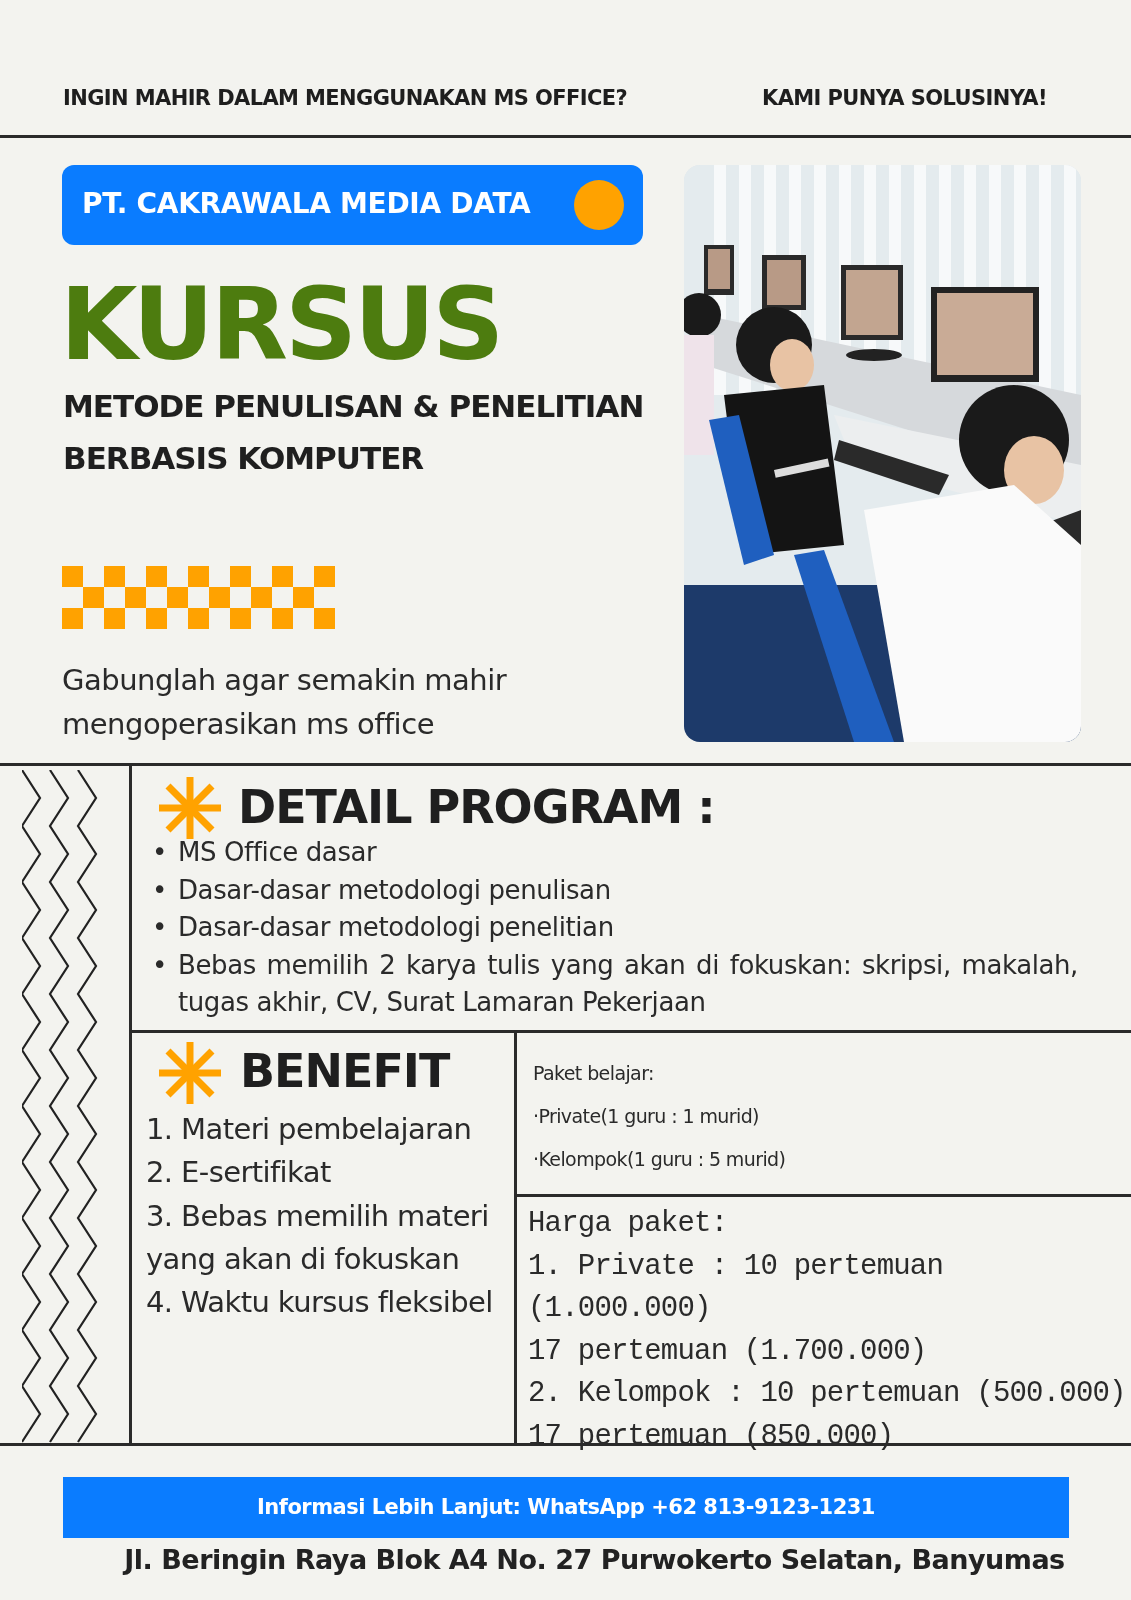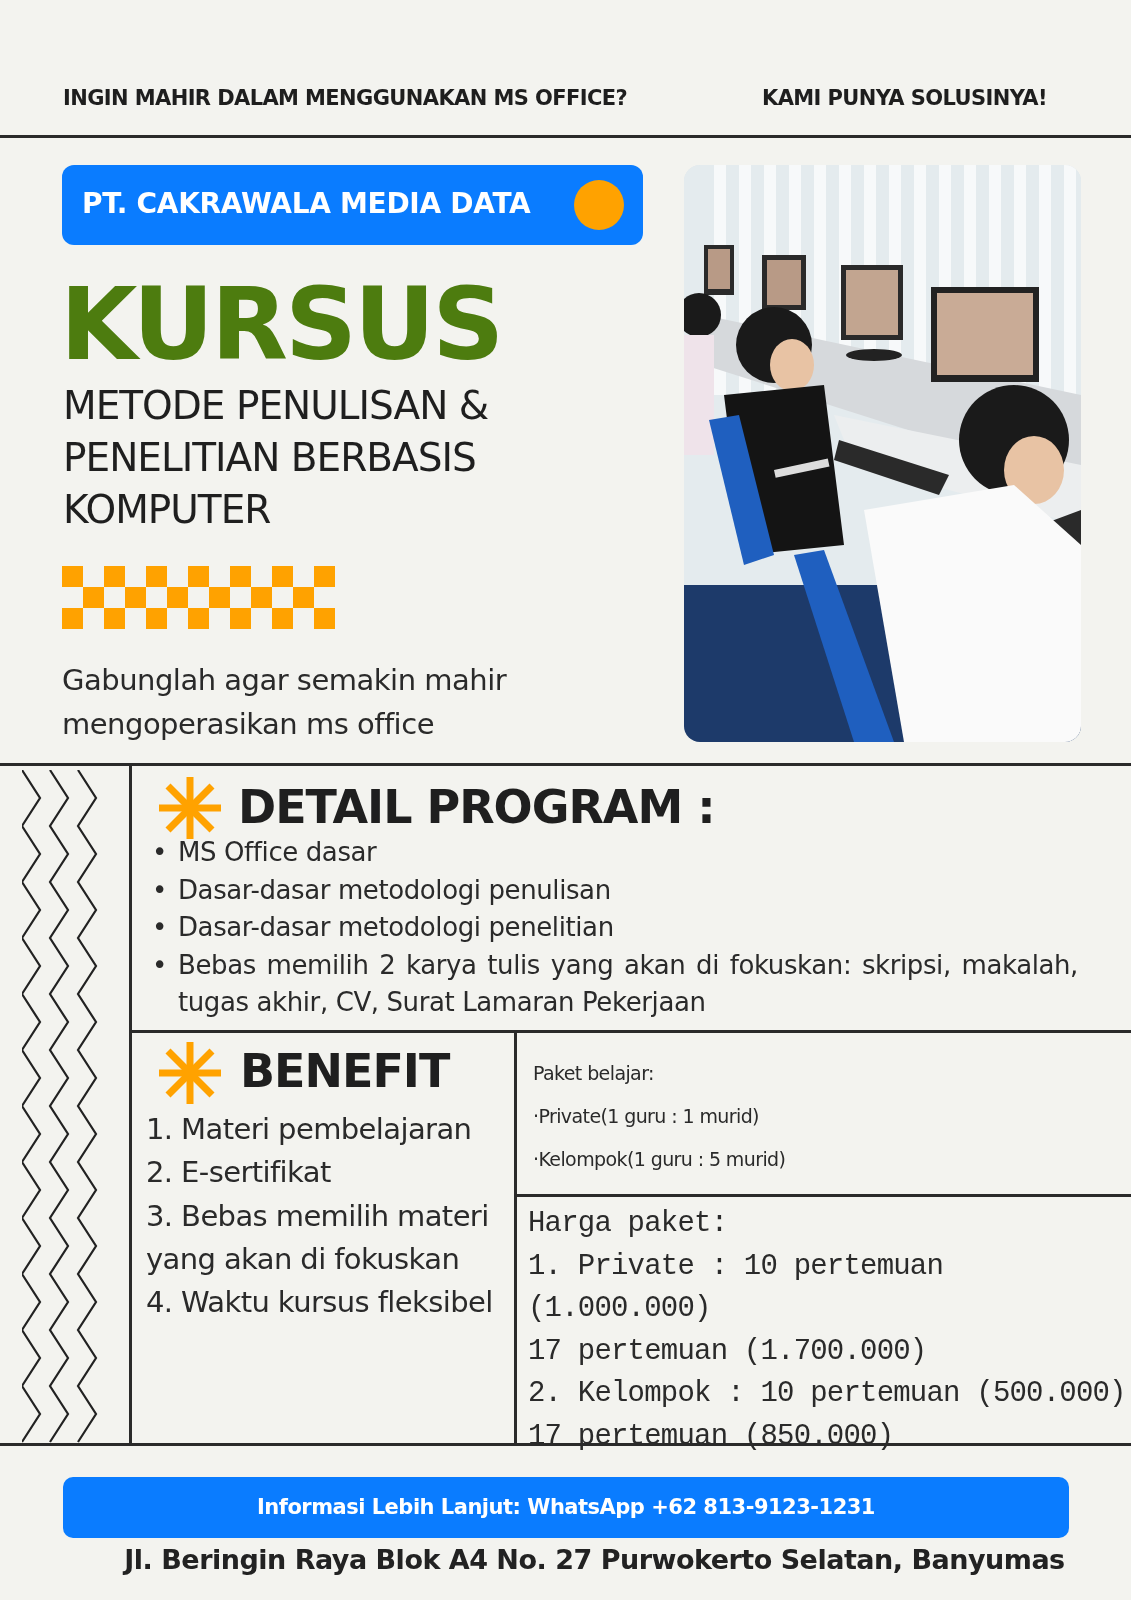--- a/index.html
+++ b/index.html
@@ -10,21 +10,21 @@
   .top-left, .top-right { position: absolute; top: 74px; font-family: "DejaVu Sans", sans-serif; font-weight: bold; font-size: 21px; letter-spacing: -0.6px; color: #1e1e1e; margin-top: 12px; }
   .top-left { left: 63px; }
   .top-right { left: 762px; }
   .hline { position: absolute; left: 0; width: 1131px; height: 3px; background: #2a2a2a; }
 
   .company-badge { position: absolute; left: 62px; top: 165px; width: 581px; height: 80px; background: #0a7cff; border-radius: 12px; }
   .company-name { position: absolute; left: 20px; top: 22px; color: #fff; font-family: "DejaVu Sans", sans-serif; font-weight: bold; font-size: 28px; letter-spacing: -0.3px; }
   .orange-dot { position: absolute; left: 512px; top: 15px; width: 50px; height: 50px; border-radius: 50%; background: #ffa200; }
 
   .title-main { position: absolute; left: 60px; top: 270px; font-family: "DejaVu Sans", sans-serif; font-weight: bold; font-size: 100px; letter-spacing: -3px; color: #4d7c0f; line-height: 110px; }
-  .title-sub { position: absolute; left: 63px; top: 380px; width: 600px; font-family: "DejaVu Sans", sans-serif; font-weight: normal; font-size: 39px; letter-spacing: -1px; line-height: 52px; color: #1f1f1f; }
+  .title-sub { position: absolute; left: 63px; top: 380px; width: 600px; font-family: "DejaVu Sans", sans-serif; font-weight: bold; font-size: 31px; letter-spacing: -1px; line-height: 52px; color: #1f1f1f; }
 
   .checker { position: absolute; left: 62px; top: 566px; width: 275px; height: 64px; }
   .checker .sq { position: absolute; width: 21px; height: 21px; background: #ffa200; }
 
   .tagline { position: absolute; left: 62px; top: 658px; width: 600px; font-family: "DejaVu Sans", sans-serif; font-size: 29px; line-height: 44px; color: #2a2a2a; letter-spacing: -0.5px; }
 
   .photo { position: absolute; left: 684px; top: 165px; width: 397px; height: 577px; border-radius: 16px; overflow: hidden; background: #dfe6ea; }
 
   .zigzag { position: absolute; left: 22px; top: 770px; width: 80px; height: 675px; }
 
@@ -37,21 +37,21 @@
   .detail-list li { position: relative; padding-left: 28px; }
   .detail-list li::before { content: "•"; position: absolute; left: 2px; top: 0; }
   .detail-list li.justify { text-align: justify; text-align-last: left; }
 
   .benefit-list { position: absolute; left: 146px; top: 1108px; width: 360px; font-family: "DejaVu Sans", sans-serif; font-size: 29px; line-height: 43.3px; color: #2a2a2a; letter-spacing: -0.6px; }
   .benefit-list div { white-space: pre-line; }
 
   .paket-box { position: absolute; left: 533px; top: 1052px; font-family: "DejaVu Sans", sans-serif; font-size: 19px; line-height: 43px; color: #2a2a2a; letter-spacing: -0.6px; }
   .harga-box { position: absolute; left: 528px; top: 1203px; font-family: Liberation Mono, monospace; font-size: 29px; line-height: 42.5px; color: #2a2a2a; letter-spacing: -0.8px; }
 
-  .cta { position: absolute; left: 63px; top: 1477px; width: 1006px; height: 61px; background: #0a7cff; border-radius: 10px; color: #fff; font-family: "DejaVu Sans", sans-serif; font-weight: bold; font-size: 21px; text-align: center; line-height: 61px; letter-spacing: -0.5px; }
+  .cta { position: absolute; left: 63px; top: 1477px; width: 1006px; height: 61px; background: #0a7cff; border-radius: 0; color: #fff; font-family: "DejaVu Sans", sans-serif; font-weight: bold; font-size: 21px; text-align: center; line-height: 61px; letter-spacing: -0.5px; }
   .address { position: absolute; left: 0; top: 1544px; width: 1131px; text-align: center; font-family: "DejaVu Sans", sans-serif; font-weight: bold; font-size: 27px; color: #222; letter-spacing: -0.5px; margin-left: 29px; }
 </style>
 </head>
 <body>
 
 <div class="top-bar">
   <div class="top-left">INGIN MAHIR DALAM MENGGUNAKAN MS OFFICE?</div>
   <div class="top-right">KAMI PUNYA SOLUSINYA!</div>
 </div>
 <div class="hline" style="top:135px;"></div>

